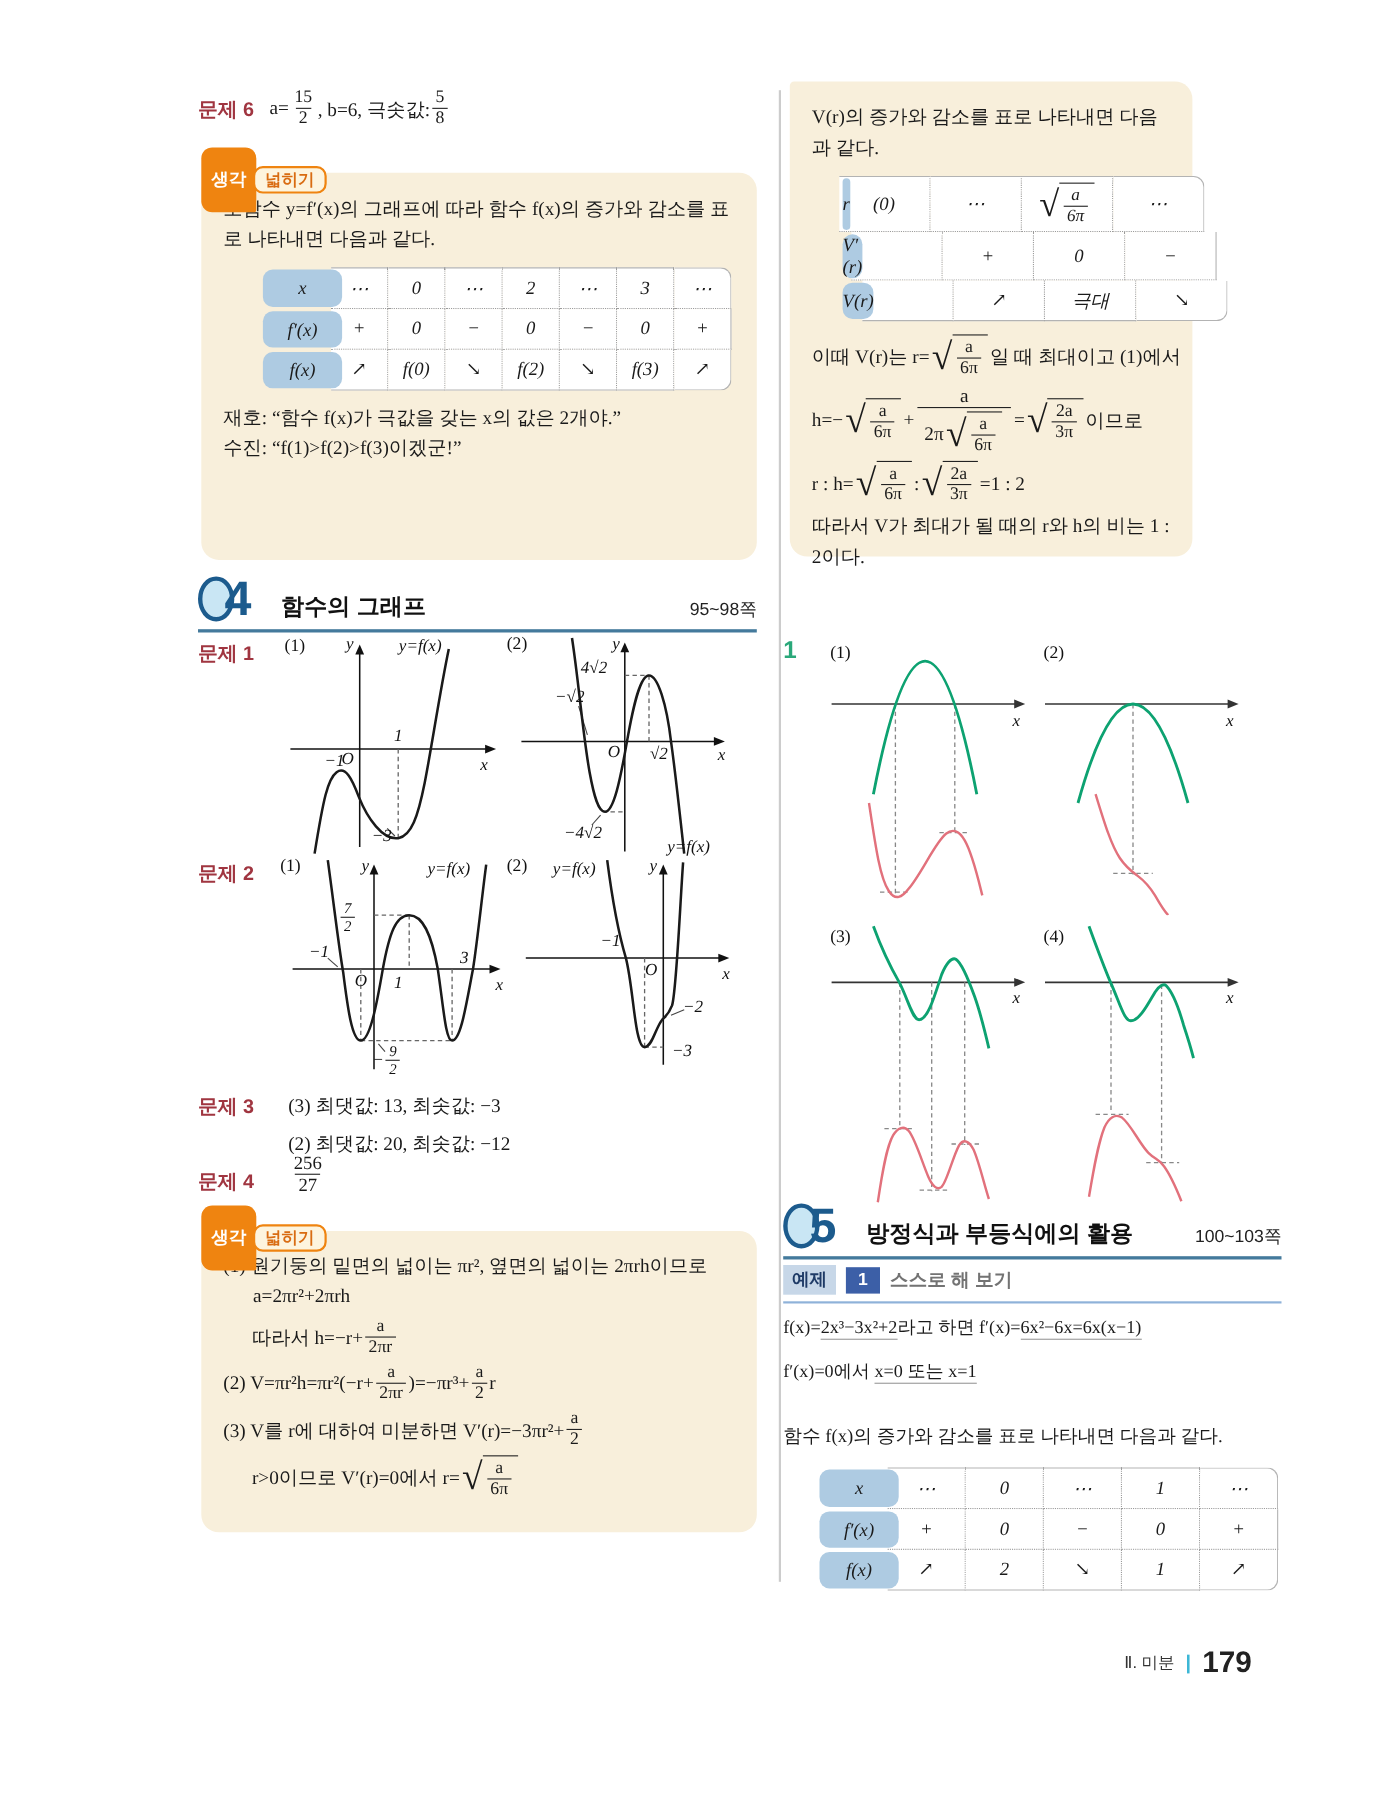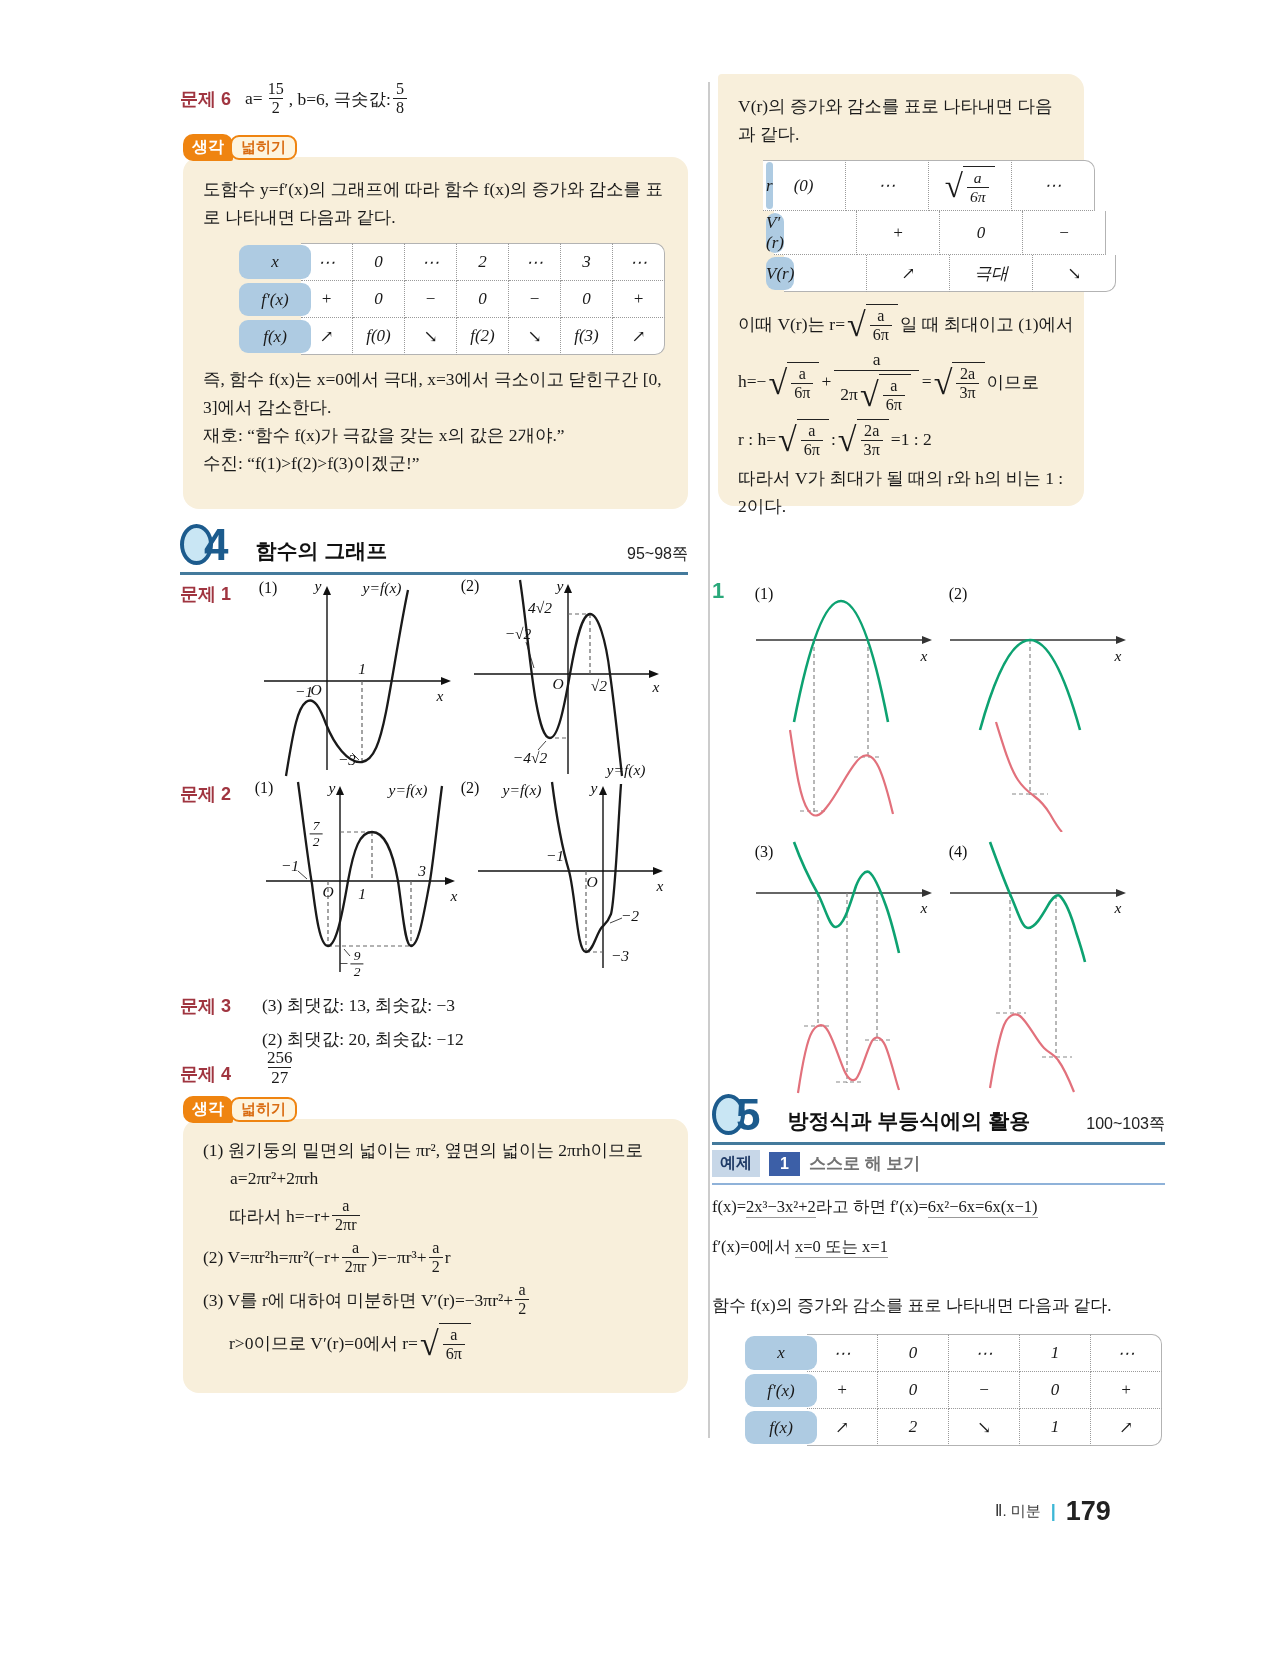--- a/index.html
+++ b/index.html
@@ -7,21 +7,21 @@
         font-family:"Liberation Serif","DejaVu Serif",serif;color:#1a1a1a;overflow:hidden}
   .abs{position:absolute}
   
   .plabel{font-family:"Liberation Sans","DejaVu Sans",sans-serif;font-weight:700;color:#a03540;font-size:18px;white-space:nowrap}
   .body{font-size:17.5px;line-height:1.6;margin:0}
   .nowrap{white-space:nowrap}
   
   .tbox{position:absolute;background:#f8efdb;border-radius:16px}
   .boxpad{padding:14px 20px 10px 20px}
   .badge{position:absolute;display:flex;align-items:center;z-index:3;font-family:"Liberation Sans","DejaVu Sans",sans-serif}
-  .badge .b1{background:#ef8410;color:#fff;font-weight:700;font-size:16px;padding:3px 9px;border-radius:10px 10px 2px 10px}
+  .badge .b1{background:#ef8410;color:#fff;font-weight:700;font-size:16px;padding:19px 9px;border-radius:10px 10px 2px 10px}
   .badge .b2{background:#fdf4de;border:2px solid #ef8410;color:#d96c12;font-weight:700;font-size:15px;padding:1px 9px;border-radius:9px;margin-left:-3px}
   
   .mline{display:flex;align-items:center;font-size:17.5px;margin:5px 0;white-space:nowrap}
   .fr{display:inline-flex;flex-direction:column;align-items:center;text-align:center;line-height:1.12;font-size:0.92em;margin:0 2px;vertical-align:middle}
   .fr .d{border-top:1.3px solid #222;padding:0 3px}
   .fr .n{padding:0 3px}
   .sq{display:inline-flex;align-items:center;margin:0 2px}
   .sq .r{font-size:1.95em;font-weight:400;line-height:0.8;transform:translateY(1px)}
   .sq .b{border-top:1.6px solid #222;padding:2px 4px 0 2px;display:inline-flex;align-items:center}
   .bigfr{display:inline-flex;flex-direction:column;align-items:center;margin:0 3px}
@@ -137,21 +137,20 @@
               <span class="tcell rb">↗</span>
               <span class="tcell rb">f(0)</span>
               <span class="tcell rb">↘</span>
               <span class="tcell rb">f(2)</span>
               <span class="tcell rb">↘</span>
               <span class="tcell rb">f(3)</span>
               <span class="tcell rb cr">↗</span>
             </div>
           </div>
         </div>
-      <p class="body">즉, 함수 f(x)는 x=0에서 극대, x=3에서 극소이고 닫힌구간 [0, 3]에서 감소한다.</p>
       <p class="body">재호: “함수 f(x)가 극값을 갖는 x의 값은 2개야.”</p>
       <p class="body">수진: “f(1)&gt;f(2)&gt;f(3)이겠군!”</p>
     </div>
   </div>
 
   <div class="sechead" style="left:180px;top:524px;width:508px">
     <span style="display:inline-flex;align-items:center">
       <span class="circ"></span>
       <span class="digit">4</span>
     </span>
@@ -565,19 +564,19 @@
         <div class="tcells">
           <span class="tcell rb">↗</span>
           <span class="tcell rb">2</span>
           <span class="tcell rb">↘</span>
           <span class="tcell rb">1</span>
           <span class="tcell rb cr">↗</span>
         </div>
       </div>
     </div>
 
-  <div class="footer" style="left:995px;top:1496px;width:170px;justify-content:flex-start">
+  <div class="footer" style="left:995px;top:1496px;width:170px;justify-content:center">
     <span class="fch">Ⅱ. 미분</span>
     <span class="fsep">|</span>
     <span class="fpg">179</span>
   </div>
 
 </div>
 
 </body></html>

